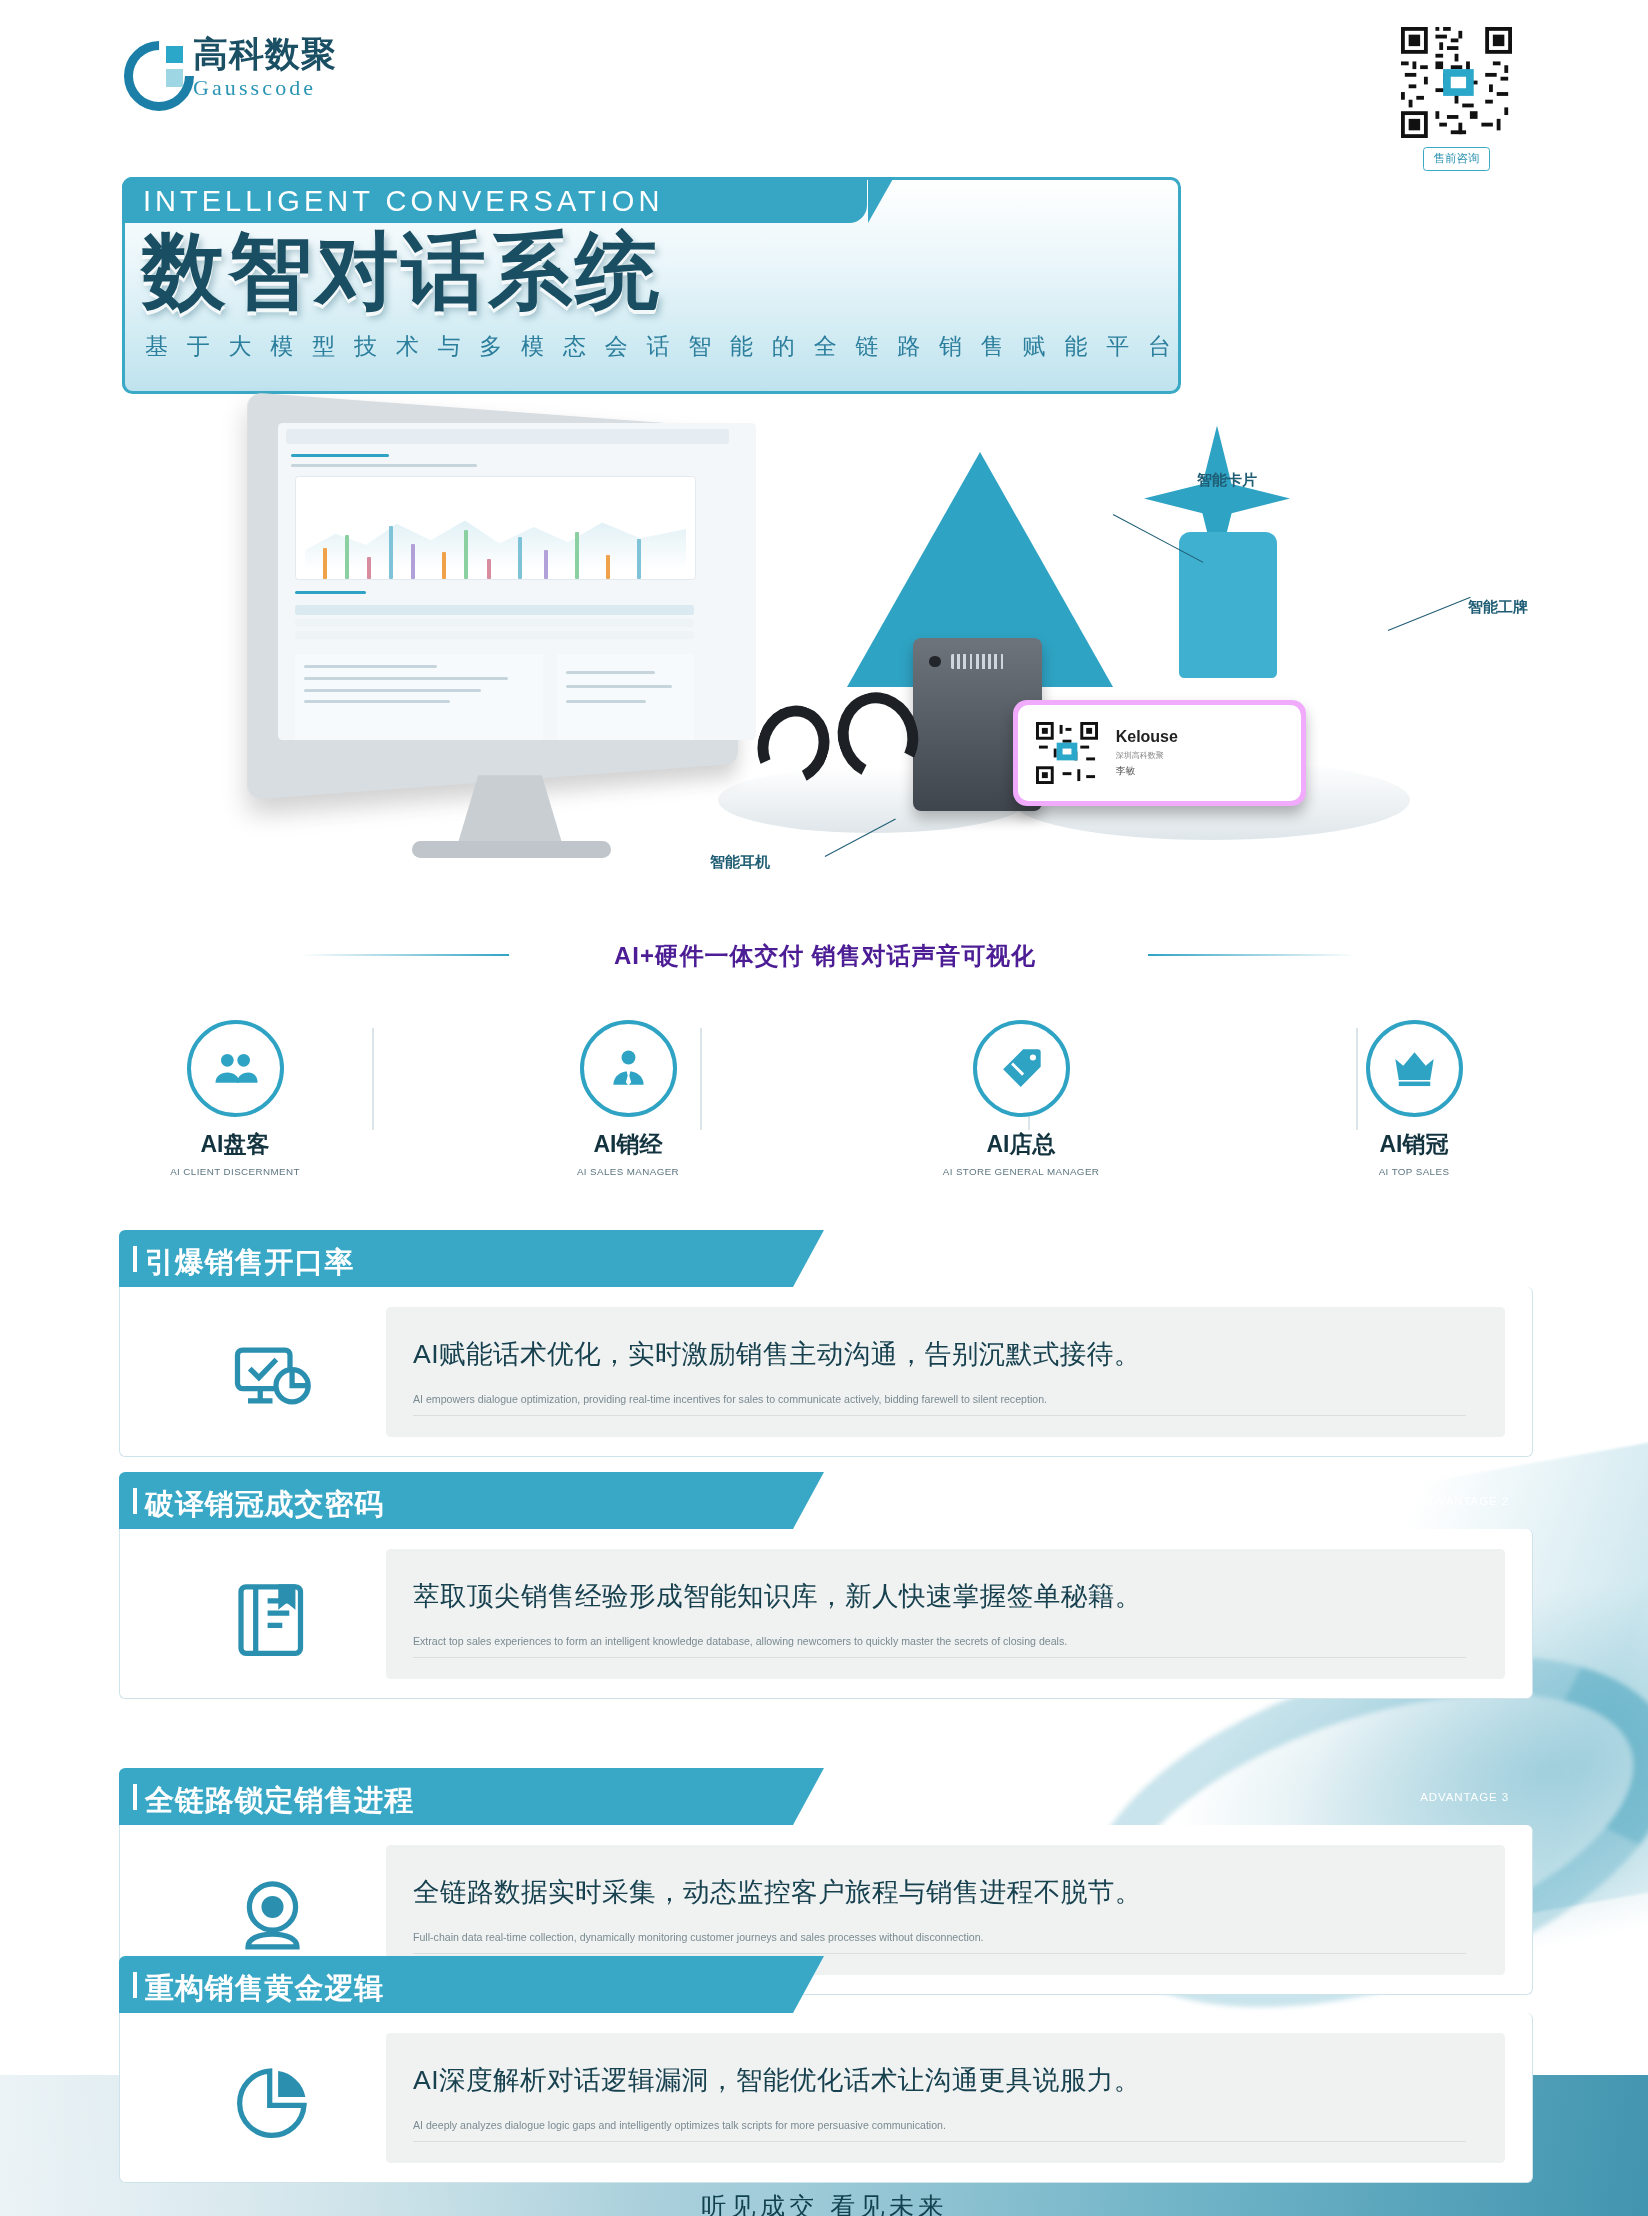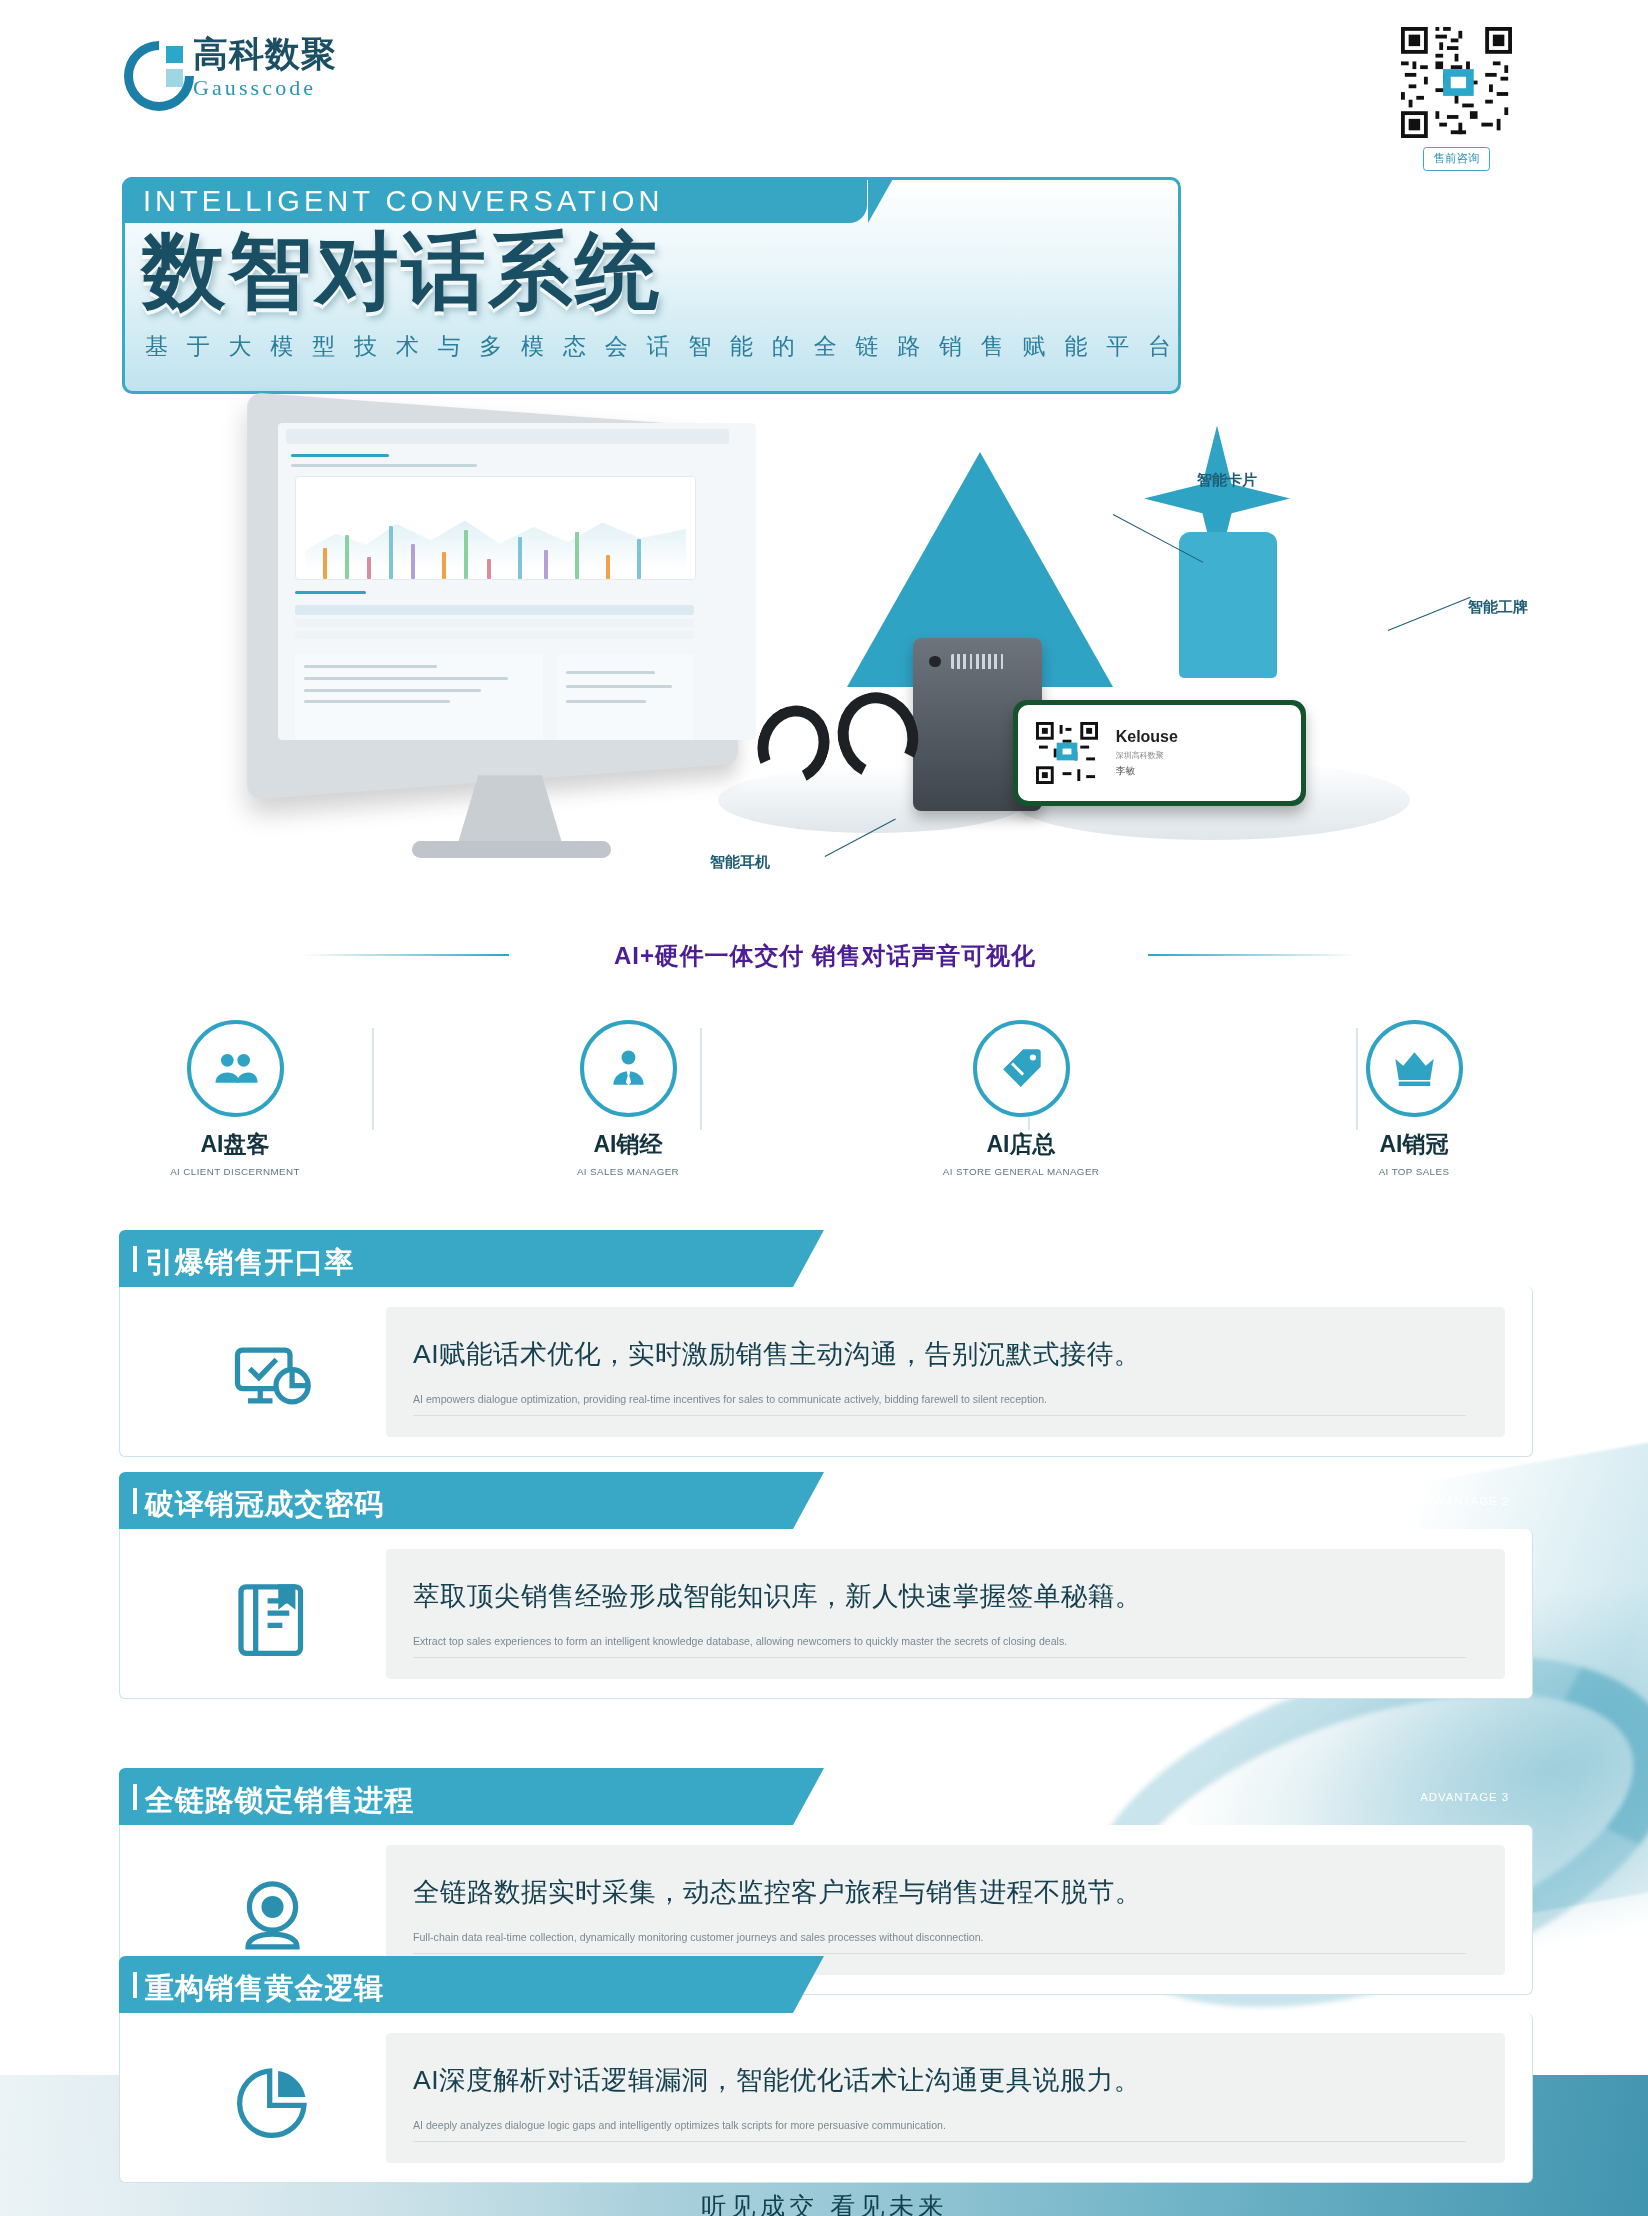--- a/index.html
+++ b/index.html
@@ -79,21 +79,21 @@
   .triangle{position:absolute;left:727px;top:53px;width:0;height:0;
     border-left:133px solid transparent;border-right:133px solid transparent;border-bottom:235px solid #2fa3c4;}
   .star4{position:absolute;left:1024px;top:26.6px;width:146px;height:146px;background:#2fa3c4;
     clip-path:polygon(50% 0,60% 40%,100% 50%,60% 60%,50% 100%,40% 60%,0 50%,40% 40%);}
   .pill-tall{position:absolute;left:1059px;top:133px;width:98px;height:146px;background:#3fb0cf;border-radius:11.5px 11.5px 5.3px 5.3px;}
   .device-card{position:absolute;left:793px;top:239px;width:129px;height:173px;
     background:linear-gradient(180deg,#6d747c,#3f454c);border-radius:8px;box-shadow:0 8px 13.3px rgba(0,0,0,.25);}
   .device-card .dot{position:absolute;left:16px;top:17.7px;width:11.5px;height:11.5px;border-radius:50%;background:#22262b;}
   .device-card .wave{position:absolute;left:38px;top:16px;width:53px;height:15px;
     background:repeating-linear-gradient(90deg,#cfd6dc 0 2.7px,transparent 2.7px 6.2px);border-radius:1.8px;}
-  .phone{position:absolute;left:893px;top:301px;width:293px;height:106px;background:#14532d;border-radius:14px;
+  .phone{position:absolute;left:893px;top:301px;width:293px;height:106px;background:#f0abfc;border-radius:14px;
     box-shadow:0 8px 13.3px rgba(0,0,0,.28);}
   .phone-inner{position:absolute;left:5.3px;top:5.3px;right:5.3px;bottom:5.3px;background:#ffffff;border-radius:10.6px;display:flex;align-items:center;}
   .phone-qr{width:62px;height:62px;margin-left:17.7px;background:#fff;}
   .phone-txt{margin-left:17.7px;}
   .phone-name{font-size:16px;color:#222;font-weight:bold;}
   .phone-sub{font-size:8px;color:#888;margin-top:3.5px;}
   .phone-sub2{font-size:9.8px;color:#555;margin-top:4.4px;}
   .earbud{position:absolute;border:11.5px solid #1d2126;border-radius:50%;}
 
   .callout{position:absolute;font-size:15px;color:#1f5d74;font-weight:bold;}

